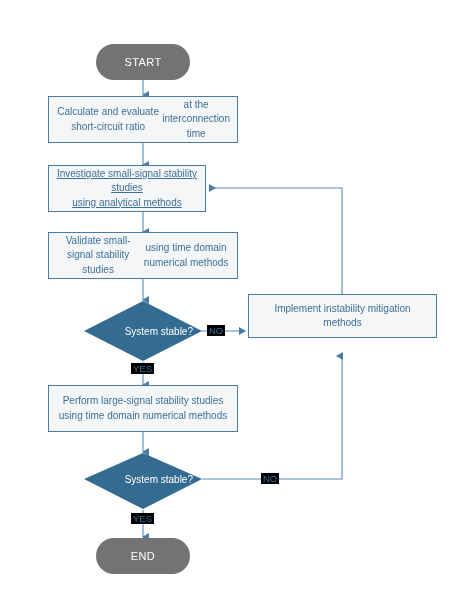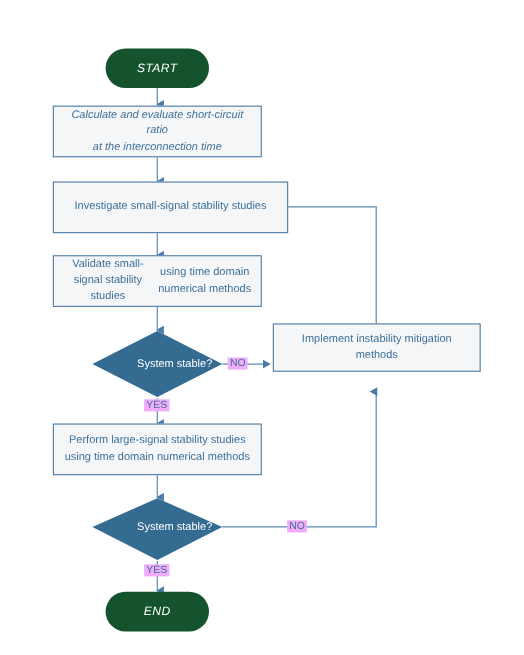--- a/index.html
+++ b/index.html
@@ -30,26 +30,25 @@
   }
   .node {
     position: absolute;
     box-sizing: border-box;
     display: flex;
     align-items: center;
     justify-content: center;
     text-align: center;
   }
   .terminal {
-    background: #14532d;
+    background: #737373;
     border-radius: 999px;
     color: #ffffff;
     font-size: 11px;
     letter-spacing: 0.4px;
-    font-style: italic;
   }
   .process {
     background: #f5f6f7;
     border: 1px solid #4a7ba7;
     color: #3d7099;
     font-size: 10px;
     line-height: 1.45;
     padding: 2px 6px;
   }
   .decision-label {
@@ -59,21 +58,21 @@
     display: flex;
     align-items: center;
     justify-content: flex-end;
     text-align: center;
     pointer-events: none;
   }
   .edge-label {
     position: absolute;
     color: #3d7099;
     font-size: 9.5px;
-    background: #f0abfc;
+    background: #000000;
     padding: 0 2px;
     text-align: center;
     white-space: nowrap;
   }
   .lbl-line {
     display: block;
   }
 </style>
 </head>
 <body>
@@ -122,27 +121,28 @@
     <g>
       <polygon points="143,301 202,331 143,361 84,331" fill="#336B91"></polygon>
       <polygon points="143,453 202,479 143,509 84,479" fill="#336B91"></polygon>
     </g>
   </svg>
 
   <div class="node terminal" style="left:96px; top:44px; width:94px; height:36px;">
     <span>START</span>
   </div>
 
-  <div class="node process" style="left:48px; top:96px; width:190px; height:47px; flex-direction:column;font-style:italic;">
+  <div class="node process" style="left:48px; top:96px; width:190px; height:47px; flex-direction:row;">
     <span class="lbl-line">Calculate and evaluate short-circuit ratio</span>
     <span class="lbl-line">at the interconnection time</span>
   </div>
 
-  <div class="node process" style="left:48px; top:165px; width:214px; height:47px; flex-direction:column;">
+  <div class="node process" style="left:48px; top:165px; width:158px; height:47px; flex-direction:column;text-decoration:underline;">
     <span class="lbl-line">Investigate small-signal stability studies</span>
+    <span class="lbl-line">using analytical methods</span>
   </div>
 
   <div class="node process" style="left:48px; top:232px; width:190px; height:47px; ">
     <span class="lbl-line">Validate small-signal stability studies</span>
     <span class="lbl-line">using time domain numerical methods</span>
   </div>
 
   <div class="decision-label" style="left:93px; top:321px; width:100px; height:20px;">
     <span>System stable?</span>
   </div>

